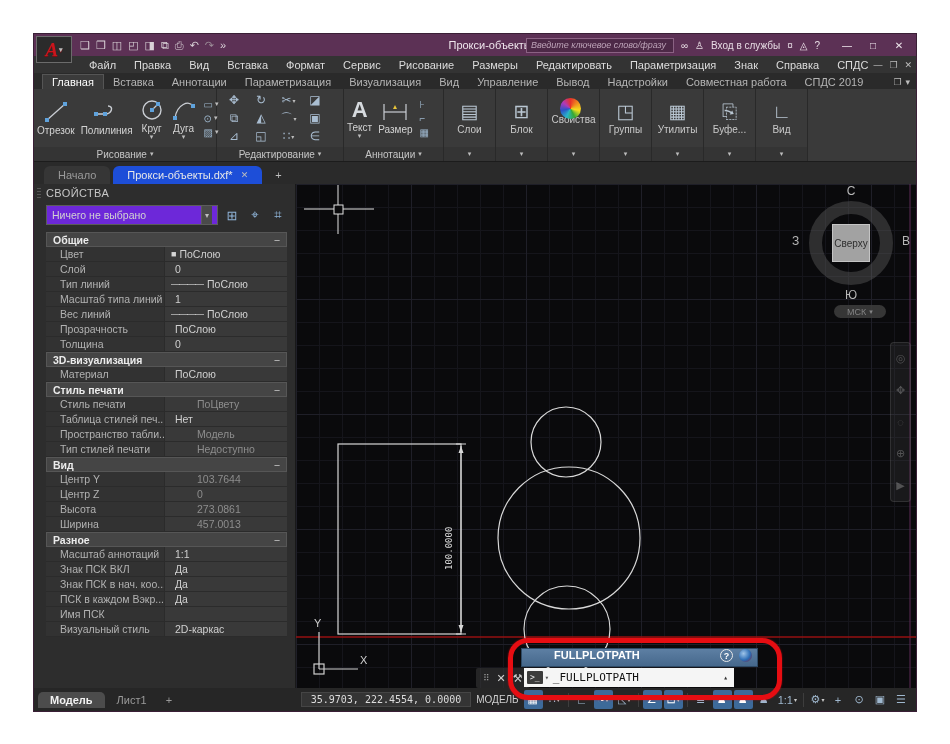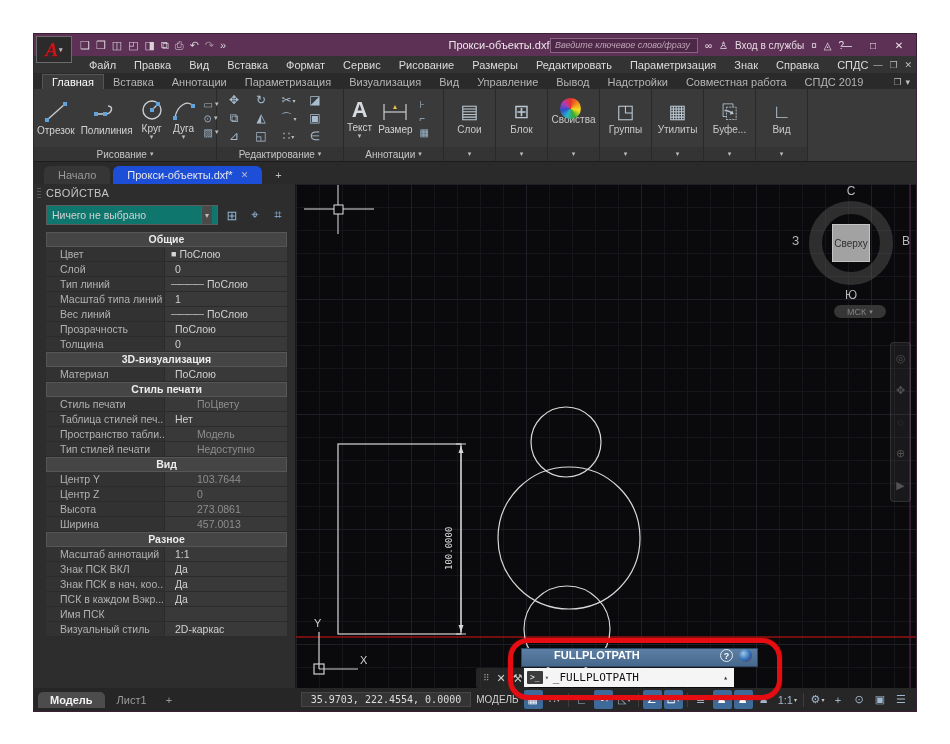--- a/index.html
+++ b/index.html
@@ -12,21 +12,21 @@
     align-items:center;color:#e6dbe3;font-size:11px;}
   .applogo{position:absolute;left:2px;top:2px;width:36px;height:27px;background:#2b2b2b;
     border:1px solid #6b6b6b;z-index:5;display:flex;align-items:center;justify-content:center;
     font-family:"Liberation Serif",serif;font-weight:bold;font-style:italic;font-size:19px;color:#c8161d;
     text-shadow:0 1px 0 #7a0d11;}
   .applogo .dd{font-size:7px;color:#bbb;margin-left:1px;font-style:normal;font-family:"Liberation Sans",sans-serif;}
   .qat{display:flex;align-items:center;gap:6px;margin-left:46px;color:#d9d2d7;font-size:11px;}
   .qat span{cursor:default;}
   .qat .dim{color:#9c8d98;}
   .tb-title{position:absolute;left:300px;width:330px;text-align:center;color:#efe7ed;}
-  .tb-right{position:absolute;right:72px;display:flex;align-items:center;gap:7px;font-size:10px;}
+  .tb-right{position:absolute;right:96px;display:flex;align-items:center;gap:7px;font-size:10px;}
   .searchbox{width:148px;height:15px;background:#4d2947;border:1px solid #8a6283;color:#bda4b8;
     font-style:italic;font-size:9px;padding:0 4px;display:flex;align-items:center;overflow:hidden;white-space:nowrap;}
   .winbtns{position:absolute;right:4px;top:0;display:flex;height:22px;}
   .winbtns span{width:26px;display:flex;align-items:center;justify-content:center;color:#efe7ed;font-size:10px;}
   
   .menubar{position:absolute;left:0;top:22px;right:0;height:17px;background:#333333;display:flex;
     align-items:center;padding-left:46px;color:#dcdcdc;font-size:11px;}
   .menu-item{padding:0 9px;cursor:default;}
   .mdi{position:absolute;right:4px;display:flex;gap:7px;color:#bdbdbd;font-size:9px;}
   
@@ -70,29 +70,29 @@
   
   .main{position:absolute;left:0;top:150px;right:0;bottom:23px;display:flex;}
   
   .palette{width:262px;background:#2d2d2d;border-right:1px solid #191919;position:relative;
     font-size:10.5px;overflow:hidden;}
   .pal-title{height:18px;display:flex;align-items:center;color:#c6c6c6;font-size:11px;
     letter-spacing:.4px;padding-left:12px;}
   .pal-grip{position:absolute;left:3px;top:4px;width:4px;height:11px;
     background:repeating-linear-gradient(#555 0 1px,transparent 1px 3px);}
   .selrow{display:flex;align-items:center;gap:5px;padding:3px 8px 5px 12px;}
-  .selbox{flex:1;height:20px;background:#0f766e;border:1px solid #5c5c5c;color:#d2d2d2;display:flex;
+  .selbox{flex:1;height:20px;background:#6d28d9;border:1px solid #5c5c5c;color:#d2d2d2;display:flex;
     align-items:center;padding:0 5px;justify-content:space-between;}
   .selbox .c{font-size:8px;color:#bdbdbd;background:#4a4a4a;border-left:1px solid #5c5c5c;
     align-self:stretch;display:flex;align-items:center;padding:0 3px;}
   .selico{width:18px;height:18px;display:flex;align-items:center;justify-content:center;
     color:#8fb4d8;font-size:13px;}
   .sections{margin:2px 8px 0 12px;}
   .sec-h{height:15px;background:#454545;border:1px solid #565656;display:flex;align-items:center;
-    justify-content:space-between;padding:0 6px;color:#ececec;font-weight:bold;font-size:10.5px;flex-direction:column;}
+    justify-content:space-between;padding:0 6px;color:#ececec;font-weight:bold;font-size:10.5px;}
   .sec-h .col{color:#cfcfcf;font-weight:normal;}
   .prow{display:flex;height:15px;background:#323232;border-bottom:1px solid #2b2b2b;overflow:hidden;}
   .plabel{width:118px;padding-left:14px;color:#b2b2b2;white-space:nowrap;overflow:hidden;
     display:flex;align-items:center;}
   .pvalue{flex:1;padding-left:6px;background:#393939;border-left:1px solid #2b2b2b;color:#d0d0d0;
     display:flex;align-items:center;gap:4px;white-space:nowrap;overflow:hidden;}
   .pvalue.dim .vtext{color:#8d8d8d;padding-left:22px;}
   .pfx{color:#d5d5d5;font-size:9px;letter-spacing:-1px;}
   
   .canvas{flex:1;position:relative;background-color:#0a0a0c;overflow:hidden;

